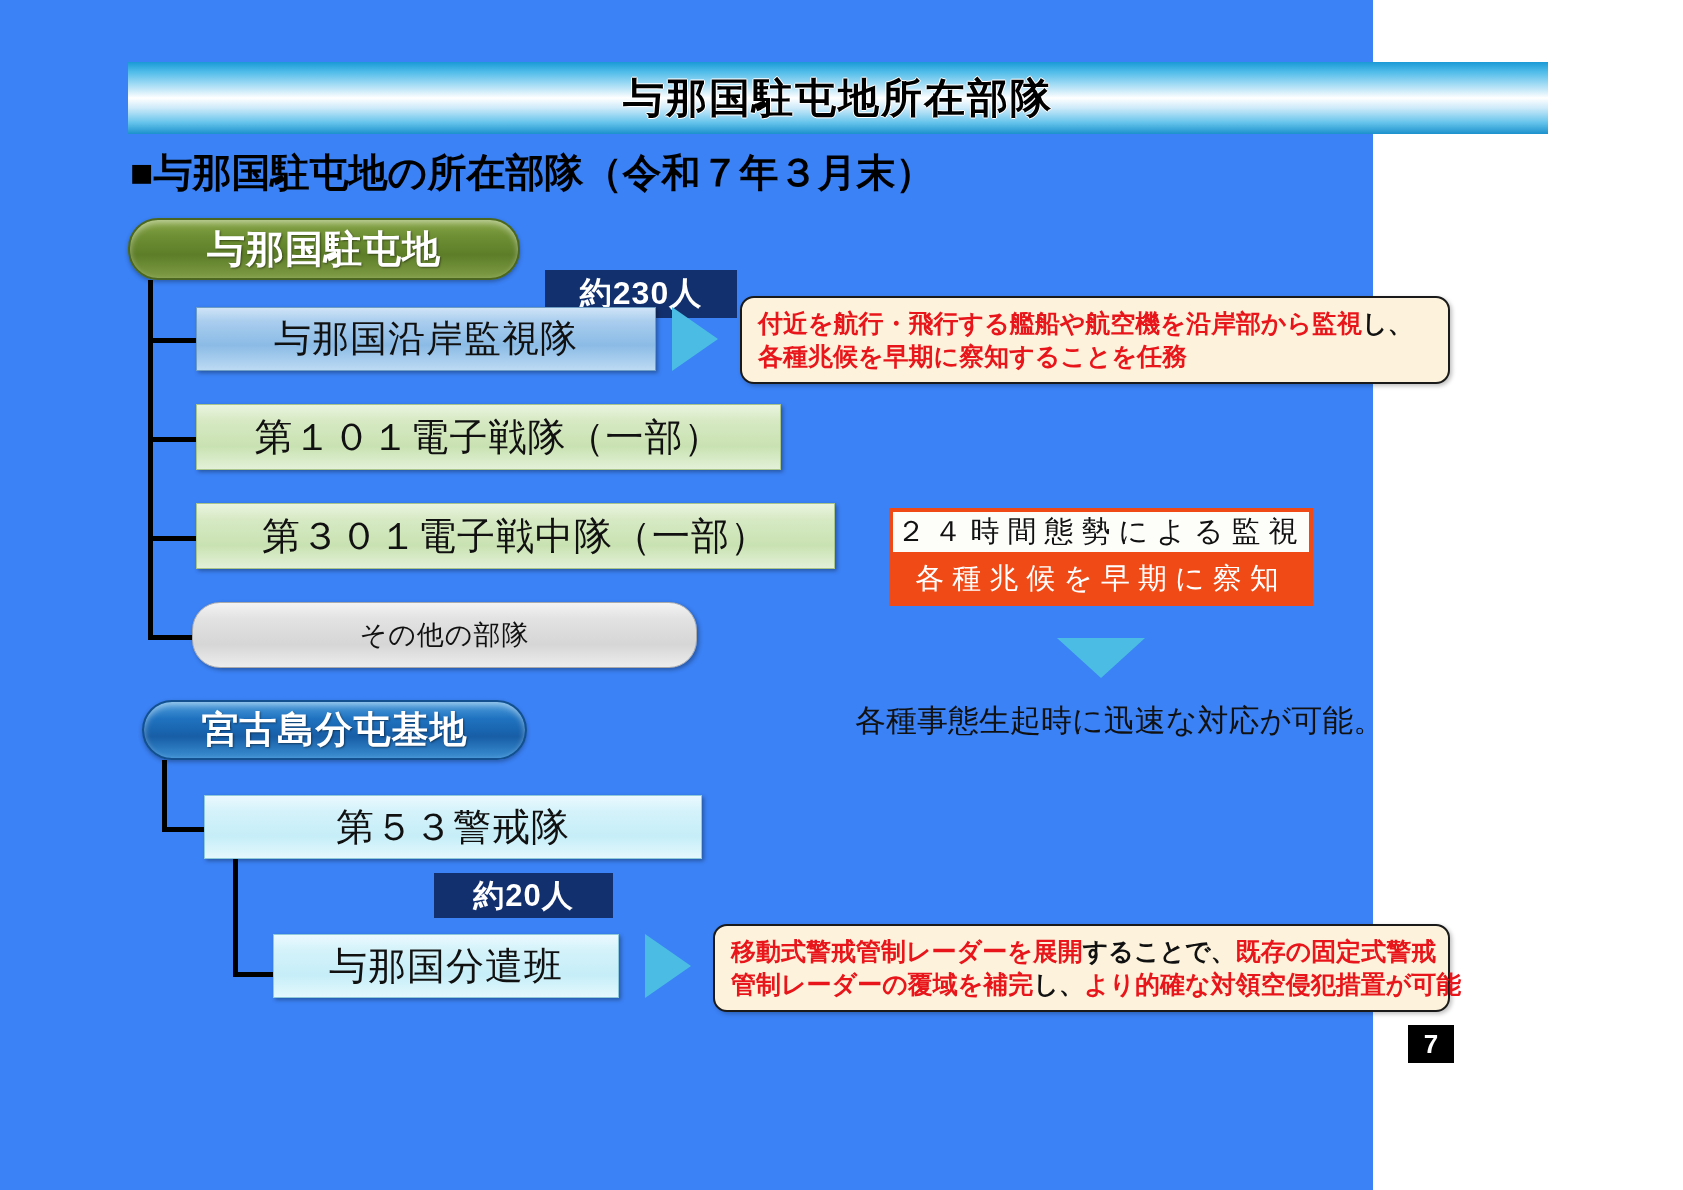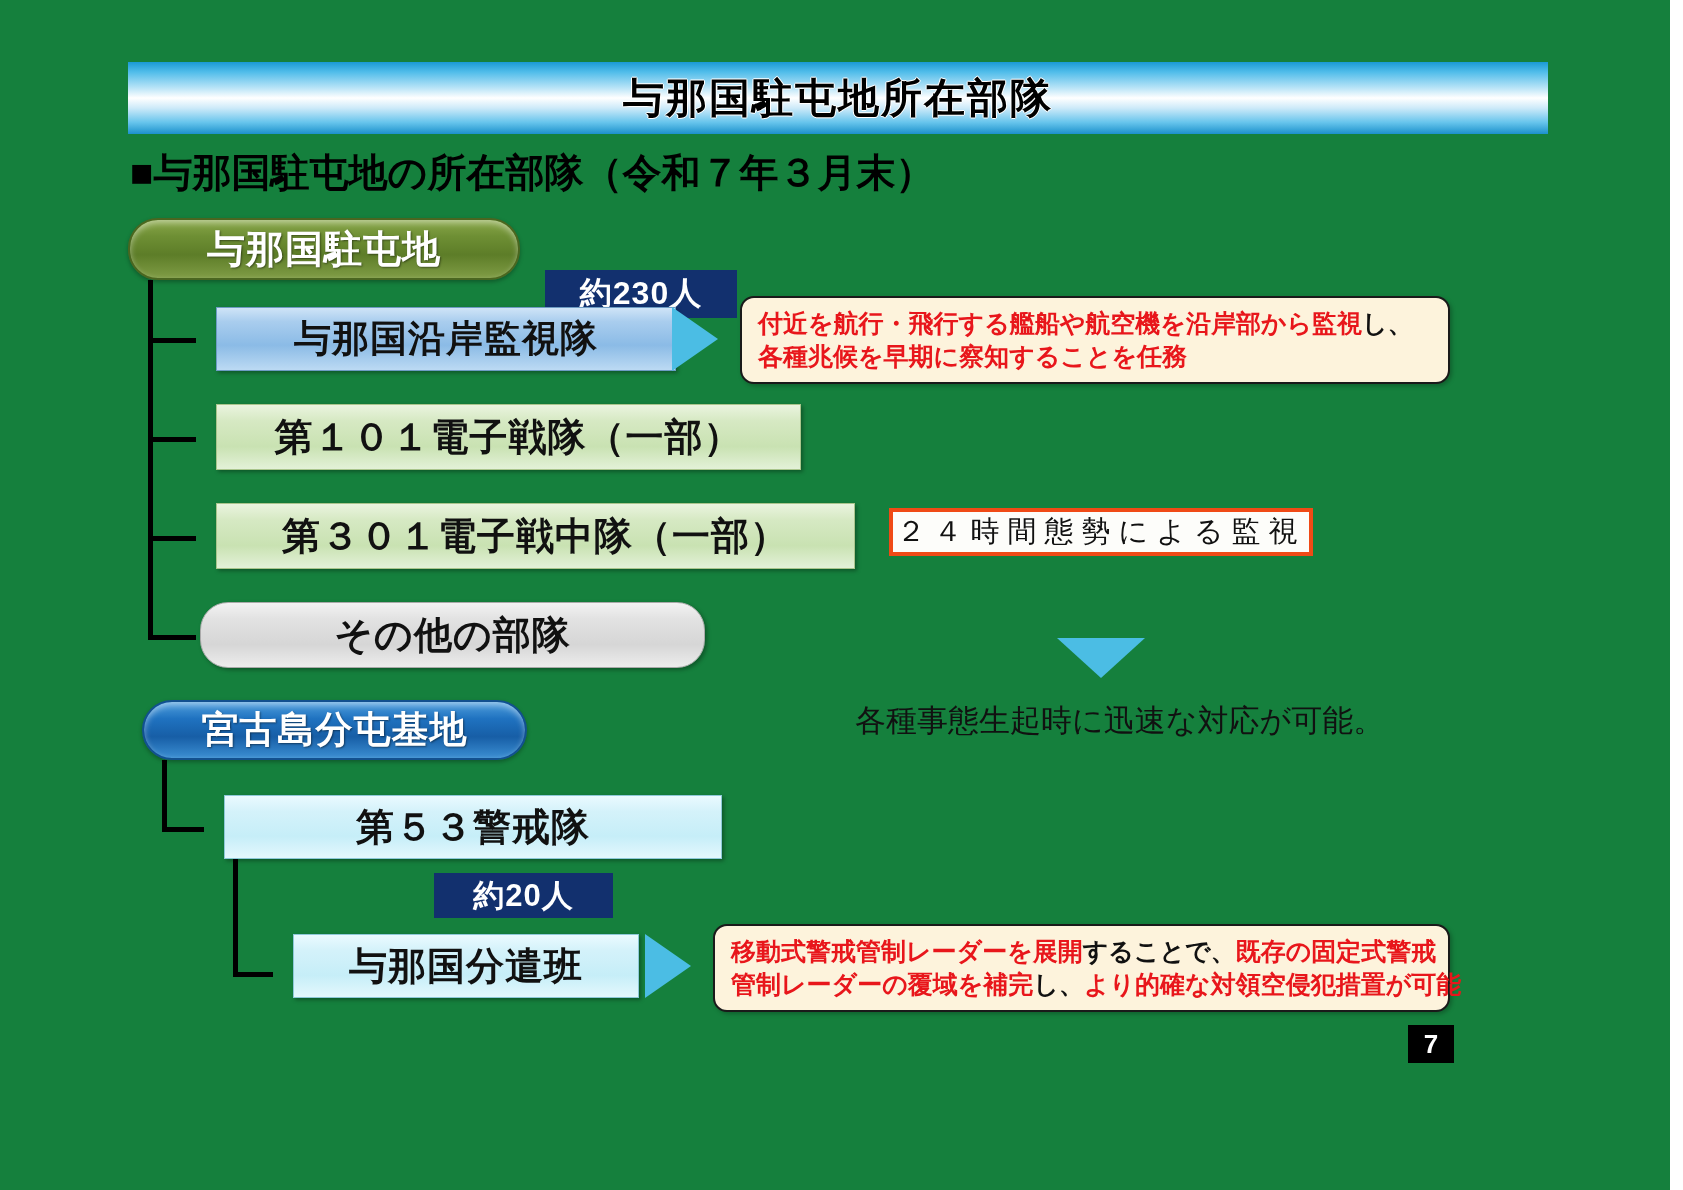--- a/index.html
+++ b/index.html
@@ -2,21 +2,21 @@
 <html><head>
 <meta charset="utf-8">
 <style>
   * { box-sizing: border-box; margin: 0; padding: 0; }
   html, body {
     width: 1683px; height: 1190px;
     background: #ffffff;
     font-family: "Liberation Sans", "DejaVu Sans", sans-serif;
     overflow: hidden;
   }
-  #slide { position: relative; width: 1670px; height: 1190px; background: #15803d; }
+  #slide { position: relative; width: 1373px; height: 1190px; background: #3b82f6; }
 
   
   .title-banner {
     position: absolute; left: 128px; top: 62px; width: 1420px; height: 72px;
     background: linear-gradient(to bottom,
         #1a9ad6 0%, #51bdea 14%, #b9e4f7 36%, #ffffff 50%,
         #cdeaf9 64%, #66c4ec 84%, #1c91cc 100%);
     display: flex; align-items: center; justify-content: center;
   }
   .title-text {
@@ -46,24 +46,23 @@
   }
   .pill-blue {
     background: linear-gradient(to bottom, #4f9fdd 0%, #1f72c0 30%, #175ea6 62%, #3b8ed2 100%);
     border: 2px solid #12508f;
     box-shadow: inset 0 3px 6px rgba(255,255,255,.45), 0 2px 4px rgba(0,0,0,.3);
   }
 
   .rect {
     position: absolute;
     display: flex; align-items: center; justify-content: center;
-    font-weight: bold; color: #111; letter-spacing: 1px;
+    font-weight: normal; color: #111; letter-spacing: 1px;
     border: 1px solid #9a9a9a;
     box-shadow: 2px 2px 4px rgba(0,0,0,.33);
-    margin-left: 20px;
   }
   .rect-steelblue {
     background: linear-gradient(to bottom, #cfe4f7 0%, #a9cdee 22%, #8bbbe6 60%, #bcdaf3 100%);
     border: 1px solid #6d9cc4;
   }
   .rect-green {
     background: linear-gradient(to bottom, #eaf4df 0%, #d6e9c3 25%, #c9e2b2 65%, #e3f1d8 100%);
     border: 1px solid #a9c58c;
   }
   .rect-gray {
@@ -174,38 +173,41 @@
   </div>
 
   <div class="rect rect-green" style="left:196px; top:404px; width:585px; height:66px; font-size:38px;">
     <span>第１０１電子戦隊（一部）</span>
   </div>
 
   <div class="rect rect-green" style="left:196px; top:503px; width:639px; height:66px; font-size:38px;">
     <span>第３０１電子戦中隊（一部）</span>
   </div>
 
-  <div class="rect rect-gray" style="left:180px; top:602px; width:505px; height:66px; font-size:38px;border-radius:28px;">
+  <div class="rect rect-gray" style="left:192px; top:602px; width:505px; height:66px; font-size:27px;border-radius:28px;">
     <span>その他の部隊</span>
   </div>
 
   <div class="tri-right" style="left:672px; top:307px;"></div>
 
   <div class="callout" style="left:740px; top:296px; width:710px; height:88px;">
     <div class="ln">
       <span class="red">付近を航行・飛行する艦船や航空機を沿岸部から監視</span><span class="blk">し、</span>
     </div>
     <div class="ln">
       <span class="red">各種兆候を早期に察知することを任務</span>
     </div>
   </div>
 
   <div class="sum-white" style="left:889px; top:508px; width:424px; height:48px;">
     <span class="t">２４時間態勢による監視</span>
   </div>
+  <div class="sum-orange" style="left:889px; top:556px; width:424px; height:50px;">
+    <span class="t">各種兆候を早期に察知</span>
+  </div>
 
   <div class="tri-down" style="left:1057px; top:638px;"></div>
 
   <div class="conclusion" style="left:855px; top:700px;">各種事態生起時に迅速な対応が可能。</div>
 
   <div class="pill pill-blue" style="left:142px; top:700px; width:385px; height:60px; font-size:37px;">
     <span>宮古島分屯基地</span>
   </div>
 
   <div class="line" style="left:162px; top:760px; width:5px; height:72px;"></div>

